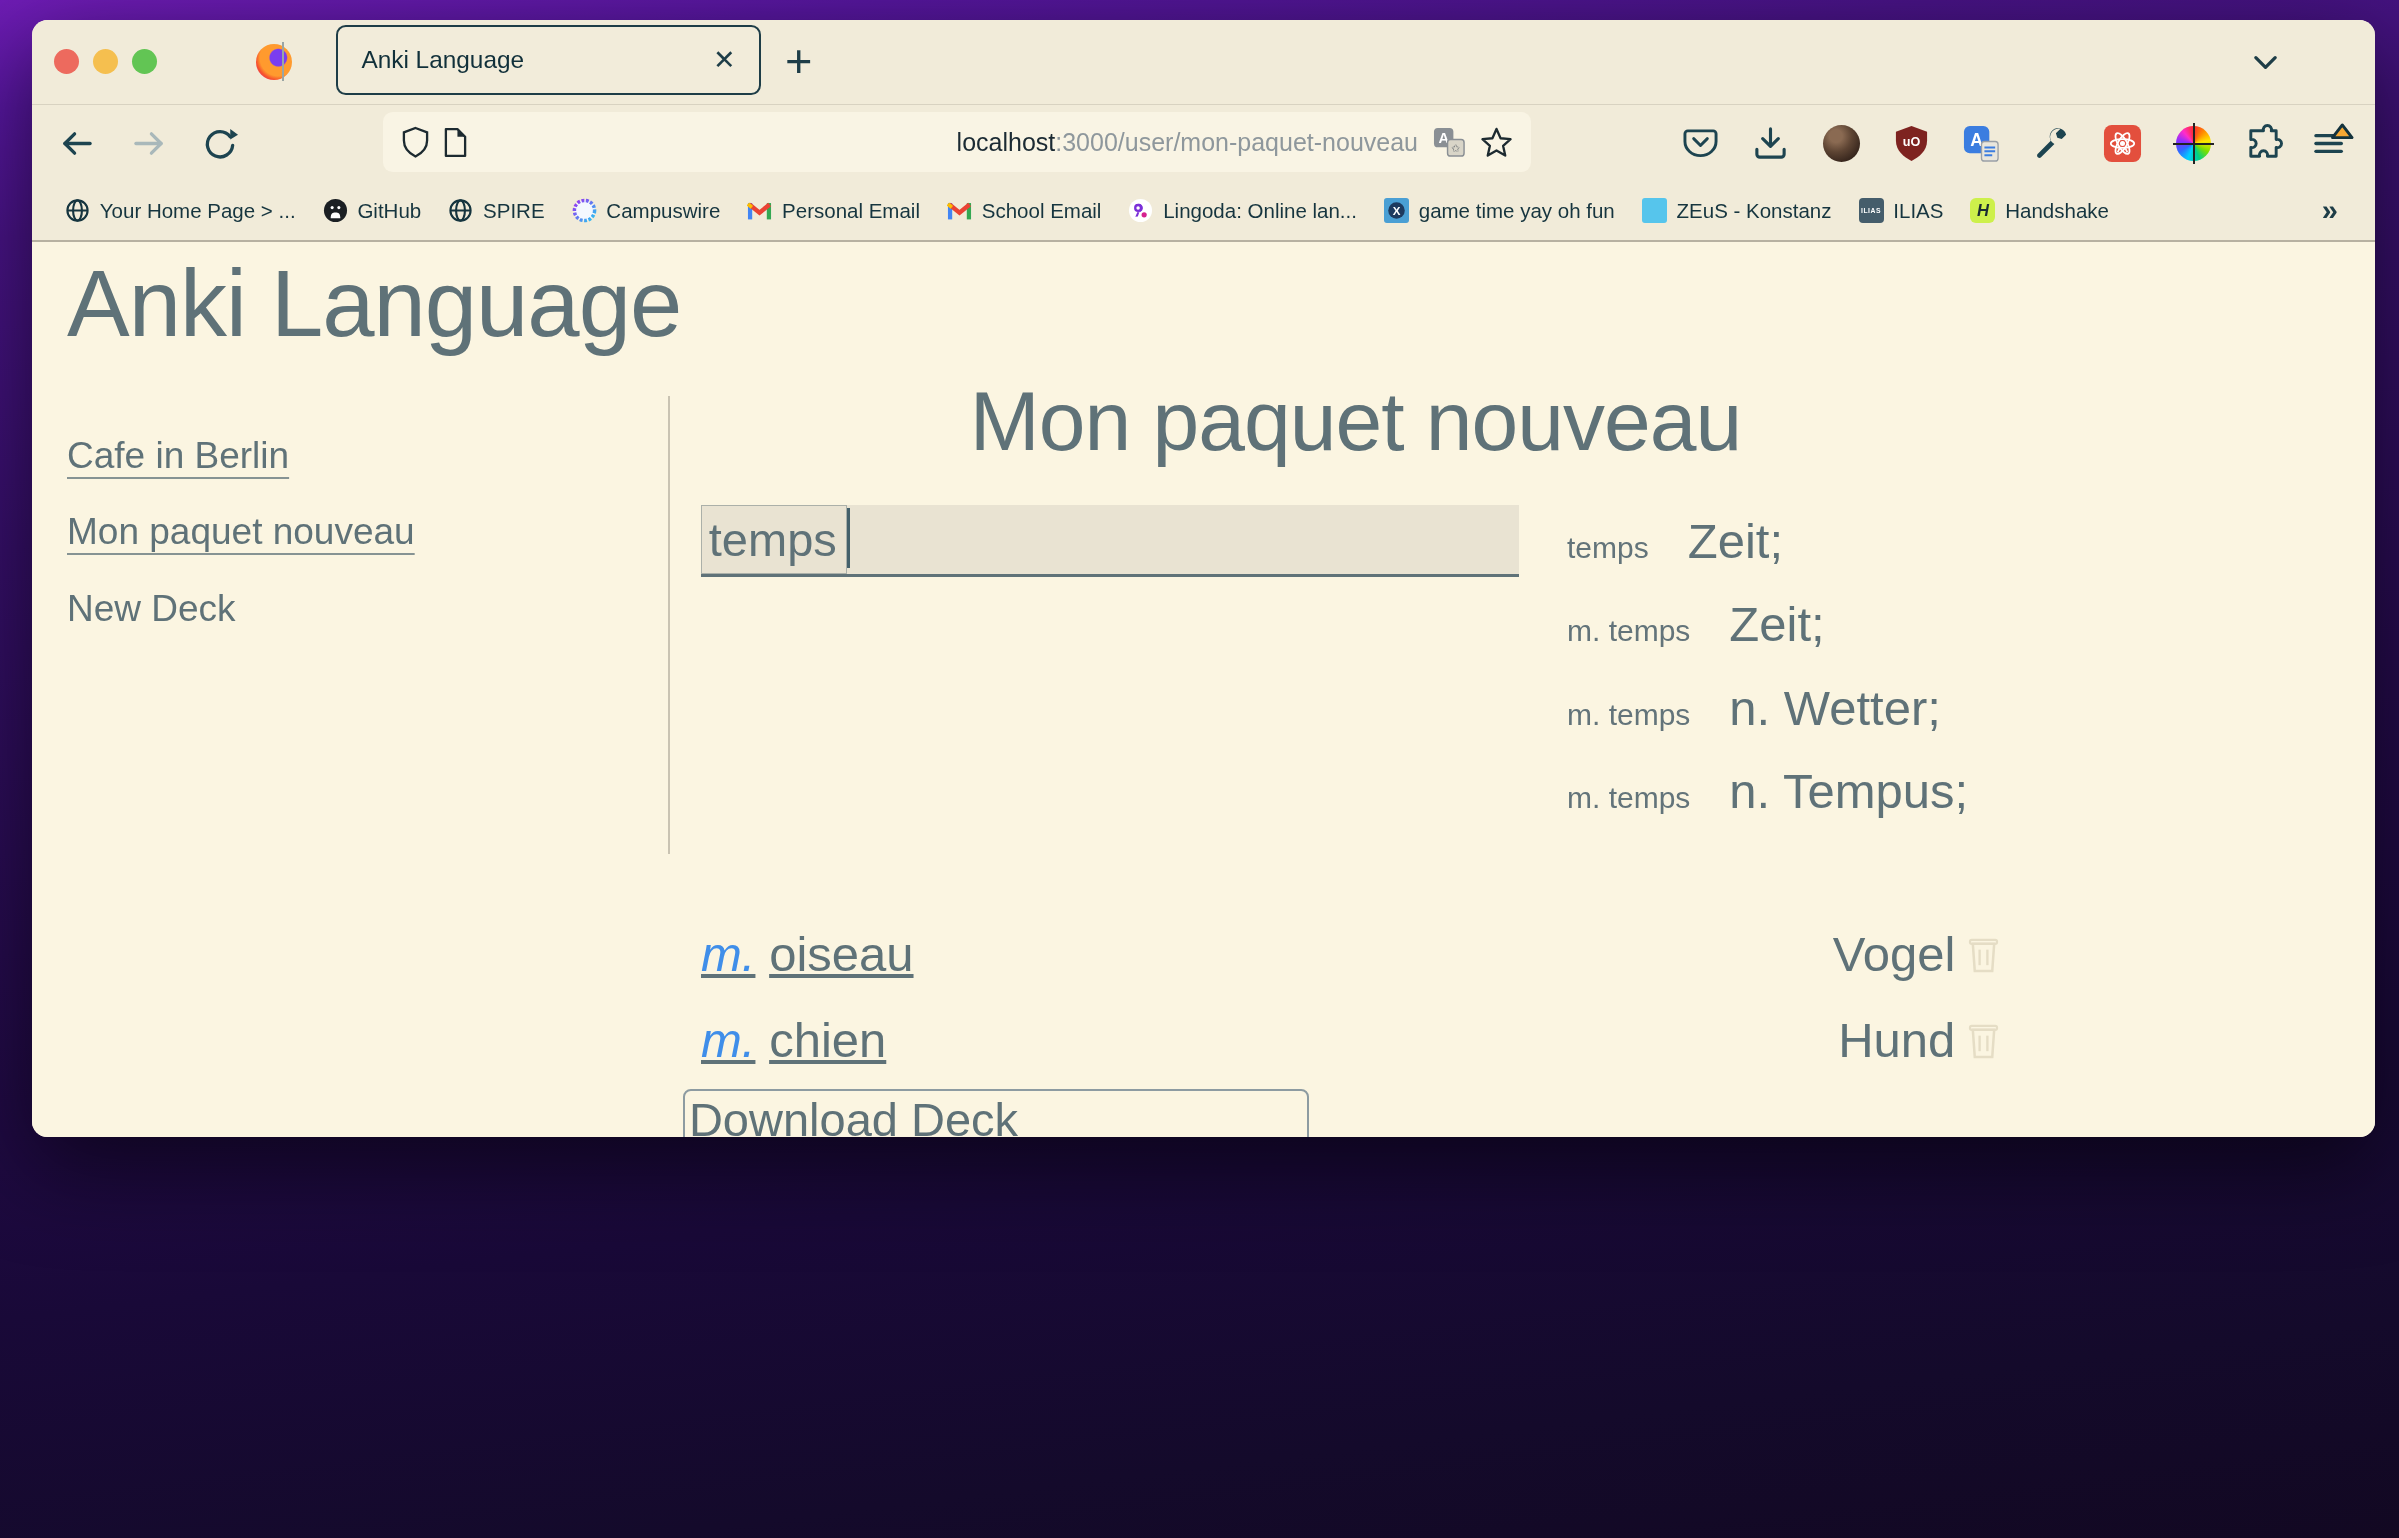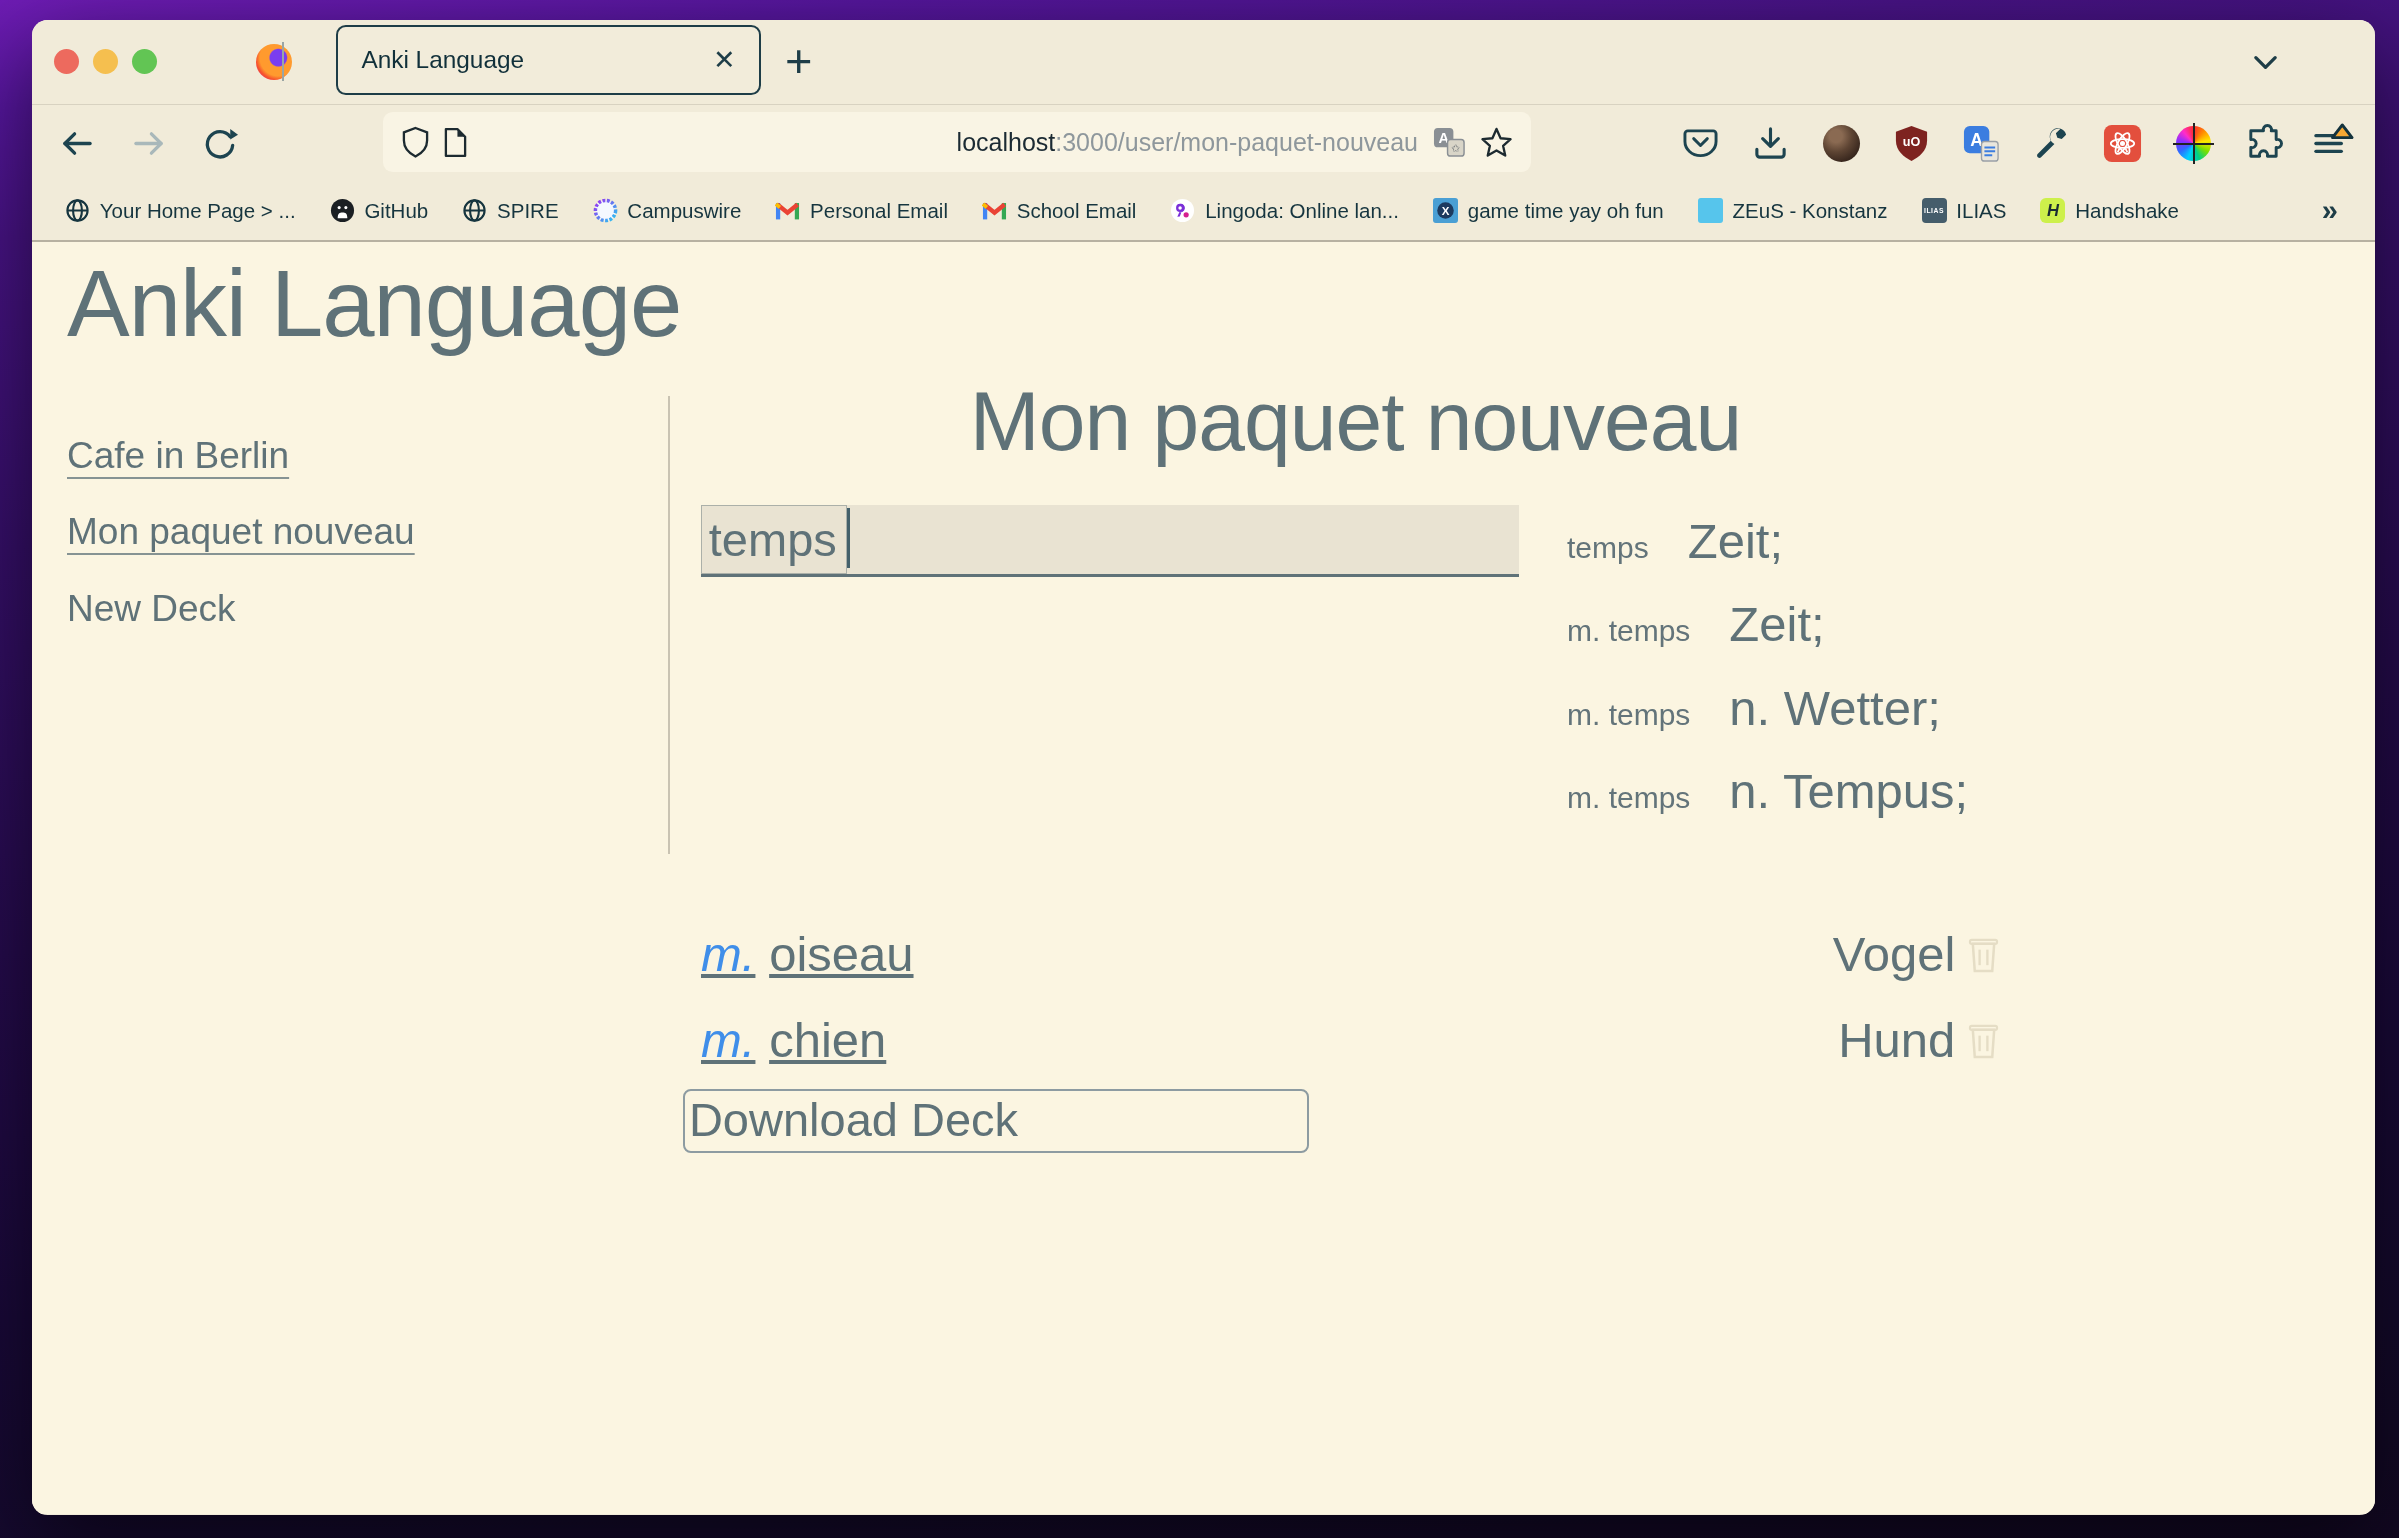--- a/index.html
+++ b/index.html
@@ -2,21 +2,21 @@
 <html><head>
 <meta charset="utf-8">
 <style>
   html,body{margin:0;padding:0;}
   body{
     width:2399px;height:1539px;position:relative;overflow:hidden;
     font-family:"Liberation Sans", sans-serif;
     background:linear-gradient(173deg,#6e1cb4 0%,#55169c 6%,#471384 13%,#350f68 30%,#250b4c 52%,#190938 72%,#140a2b 88%,#120822 100%);
   }
   .window{
-    position:absolute;left:32px;top:19.5px;width:2343px;height:1495px;
+    position:absolute;left:32px;top:19.5px;width:2343px;height:1117px;
     border-radius:15.6px;overflow:hidden;background:#f1ebd9;
     box-shadow:0 29px 88px rgba(0,0,0,.55);
   }
   
   .tabbar{position:relative;height:84px;background:#f1ebd9;border-bottom:1px solid #d8d2c1;}
   .traffic{position:absolute;top:29px;left:22.4px;display:flex;gap:13.7px;}
   .traffic span{width:25px;height:25px;border-radius:50%;display:block;}
   .t-close{background:#ed6a5e;}
   .t-min{background:#f5bf4f;}
   .t-zoom{background:#62c554;}
@@ -45,21 +45,21 @@
   .ricon{position:absolute;top:17.6px;width:43px;height:43px;display:flex;align-items:center;justify-content:center;}
   .avatar{width:37px;height:37px;border-radius:50%;
     background:radial-gradient(circle at 35% 30%, #8a6a52 0 18%, #5d4433 45%, #32221a 80%, #1d130d 100%);}
   .colorwheel{width:35px;height:35px;border-radius:50%;position:relative;
     background:conic-gradient(#ff2d2d,#ff8a00,#ffe600,#7be000,#00d084,#00cfff,#2d6bff,#8a2dff,#ff2dcb,#ff2d2d);}
   .colorwheel:before{content:"";position:absolute;left:16.6px;top:-2.9px;width:2px;height:41px;background:#222;}
   .colorwheel:after{content:"";position:absolute;top:16.6px;left:-2.9px;height:2px;width:41px;background:#222;}
   
   .bookmarks{
     position:relative;height:60px;background:#f1ebd9;border-bottom:2px solid #b7b1a1;
-    display:flex;align-items:center;padding:0 39px 0 33px;box-sizing:border-box;gap:34px;
+    display:flex;align-items:center;padding:0 39px 0 33px;box-sizing:border-box;gap:27px;
   }
   .bm{display:flex;align-items:center;gap:9.8px;font-size:20.5px;color:#16353f;white-space:nowrap;}
   .bm-overflow{margin-left:auto;font-size:29px;color:#1e3d47;font-weight:bold;letter-spacing:-2px;}
   .sq{width:25px;height:25px;border-radius:3.9px;display:flex;align-items:center;justify-content:center;box-sizing:border-box;}
   
   .content{position:relative;height:1272px;background:#fbf5e1;color:#5f7278;}
   .site-title{position:absolute;left:35px;top:13.7px;font-size:94px;font-weight:300;line-height:1.05;letter-spacing:-1px;}
   .side{position:absolute;left:35px;top:183px;width:585px;}
   .side a{display:block;font-size:37px;font-weight:300;color:#5f7278;line-height:62px;margin-bottom:14.6px;
     text-decoration:underline;text-decoration-thickness:2px;text-underline-offset:8.8px;text-decoration-color:rgba(95,114,120,.75);}

